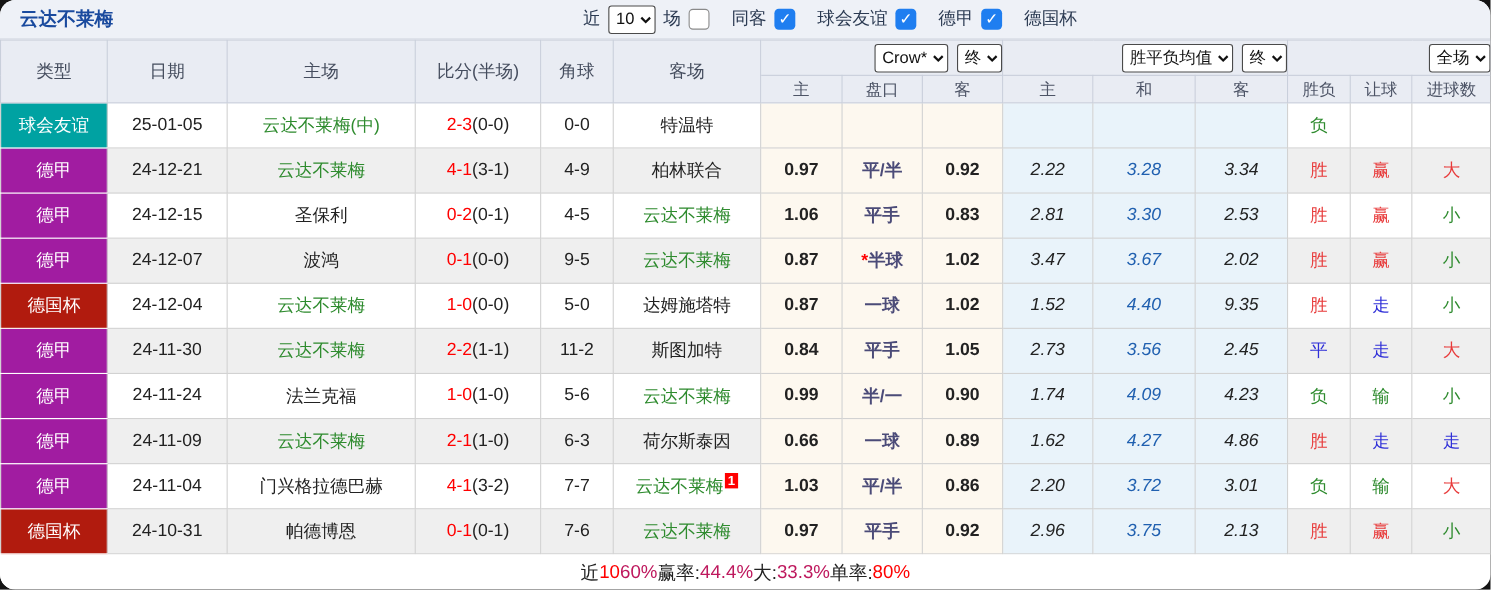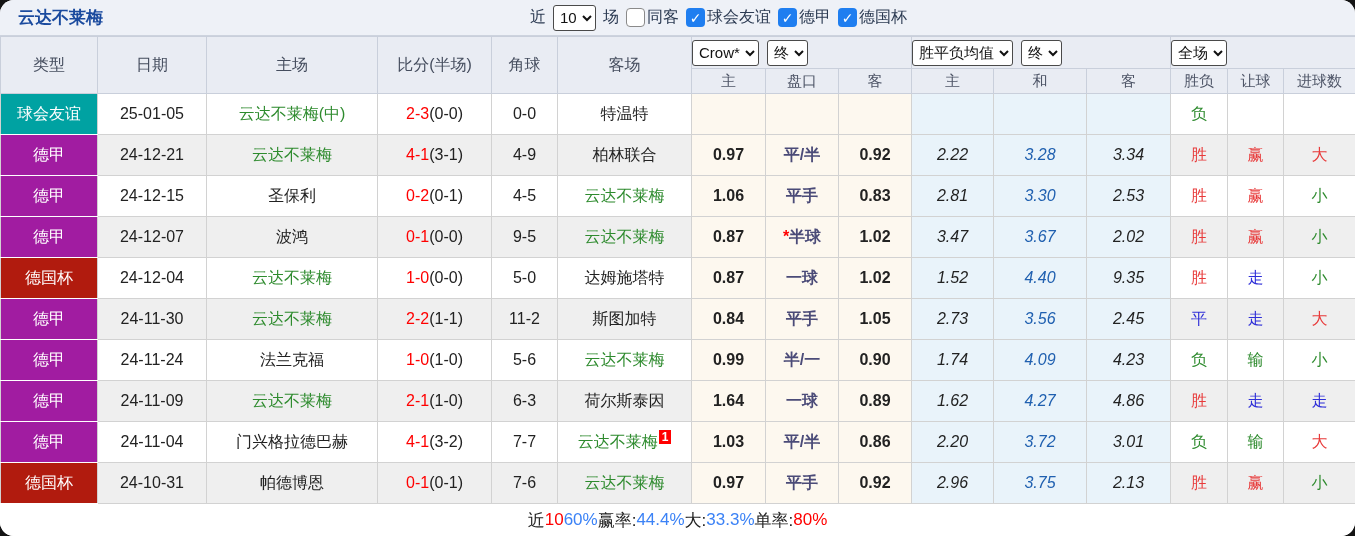--- a/index.html
+++ b/index.html
@@ -3,34 +3,34 @@
 <meta charset="utf-8">
 <style>
   html,body{margin:0;padding:0;}
   body{background:#141414;font-family:"Liberation Sans","DejaVu Sans",sans-serif;}
   .page{width:1355px;height:536px;background:#ffffff;border-radius:14px;overflow:hidden;position:relative;}
 
   
   .topbar{height:36px;background:#eef1f7;position:relative;display:flex;align-items:center;border-bottom:1px solid #cdd3de;box-sizing:border-box;}
   .title{margin-left:18px;font-size:17px;font-weight:bold;color:#1a4a9e;}
   .controls{position:absolute;left:530px;top:0;height:100%;display:flex;align-items:center;gap:7px;font-size:16px;color:#2b3a52;}
-  .pair{display:flex;align-items:center;gap:2px;}
+  .pair{display:flex;align-items:center;gap:20px;}
   select{font-size:15px;color:#111;border:1px solid #4a4a4a;background:#fff;border-radius:3px;height:26px;padding:0 2px;}
   .cb{width:19px;height:19px;border-radius:4px;display:inline-flex;align-items:center;justify-content:center;box-sizing:border-box;cursor:pointer;flex:0 0 auto;}
   .cb.unchecked{background:#fff;border:1px solid #8a8a8a;}
   .cb.checked{background:#1f7ef0;color:#fff;font-size:14px;font-weight:bold;}
   .cb.checked::after{content:"✓";}
 
   
   table{border-collapse:collapse;table-layout:fixed;width:1355px;}
   thead th{background:#e9ecf3;color:#454d5e;font-weight:normal;font-size:16px;border:1px solid #c9cfdb;padding:0;}
   thead tr.h1{height:32px;margin-left:46px;}
   thead tr.h2{height:25px;}
   thead tr.h2 th{font-size:15px;color:#4d5466;}
-  .selwrap{display:flex;align-items:center;justify-content:flex-start;gap:8px;}
+  .selwrap{display:flex;align-items:center;justify-content:flex-end;gap:8px;}
 
   tbody td{border:1px solid #d2d2d2;text-align:center;font-size:16px;color:#222;padding:0;background:#fff;}
   tbody tr{height:41px;}
   tbody tr.alt td{background:#efefef;}
   td.type{color:#fff;border-bottom:1px solid #fff;border-top:1px solid #fff;font-size:16px;}
   tbody td.cream{background:#fdf8ef !important;font-weight:bold;}
   tbody td.meanbg{background:#e9f3fa !important;font-style:italic;}
   td.draw{color:#2060b0;}
   .score-main{color:#ff0000;}
   .half{color:#222;}
@@ -39,21 +39,21 @@
   .star{color:#ff0000;}
   .r-red{color:#e83a3a;}
   .r-green{color:#2e8b2e;}
   .r-blue{color:#2f2fd8;}
   .away-badge{background:#ff0000;color:#fff;font-size:12px;font-weight:bold;padding:0 3px;vertical-align:super;margin-left:1px;line-height:14px;display:inline-block;}
 
   
   .summary{height:32px;display:flex;align-items:center;justify-content:center;font-size:17px;color:#222;background:#fff;}
   .sum-black{color:#222;}
   .sum-red{color:#ff0000;}
-  .sum-blue{color:#3b82f6;}
+  .sum-blue{color:#be185d;}
 </style>
 </head>
 <body>
 
 <div class="page">
 
   <div class="topbar">
     <div class="title">云达不莱梅</div>
     <div class="controls">
       <span>近</span>
@@ -256,21 +256,21 @@
           <td class="r-green">输</td>
           <td class="r-green">小</td>
         </tr>
         <tr class="alt">
           <td class="type" style="background: rgb(161, 28, 161);">德甲</td>
           <td>24-11-09</td>
           <td class="team-self">云达不莱梅</td>
           <td><span class="score-main">2-1</span><span class="half">(1-0)</span></td>
           <td>6-3</td>
           <td>荷尔斯泰因</td>
-          <td class="cream">1.64</td>
+          <td class="cream">0.66</td>
           <td class="cream handicap-text">一球</td>
           <td class="cream">0.89</td>
           <td class="meanbg">1.62</td>
           <td class="meanbg draw">4.27</td>
           <td class="meanbg">4.86</td>
           <td class="r-red">胜</td>
           <td class="r-blue">走</td>
           <td class="r-blue">走</td>
         </tr>
         <tr>

